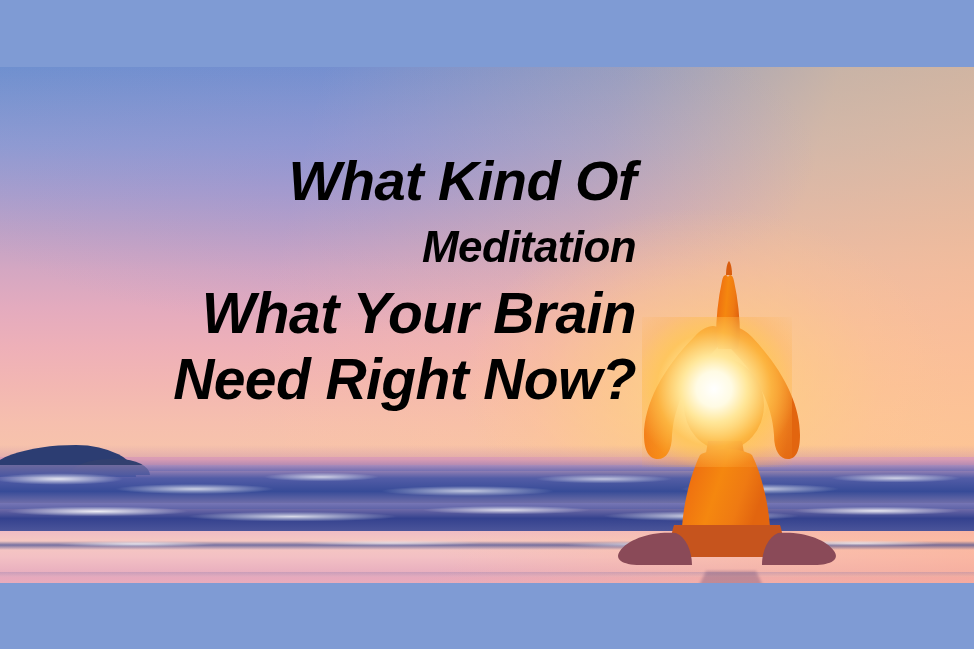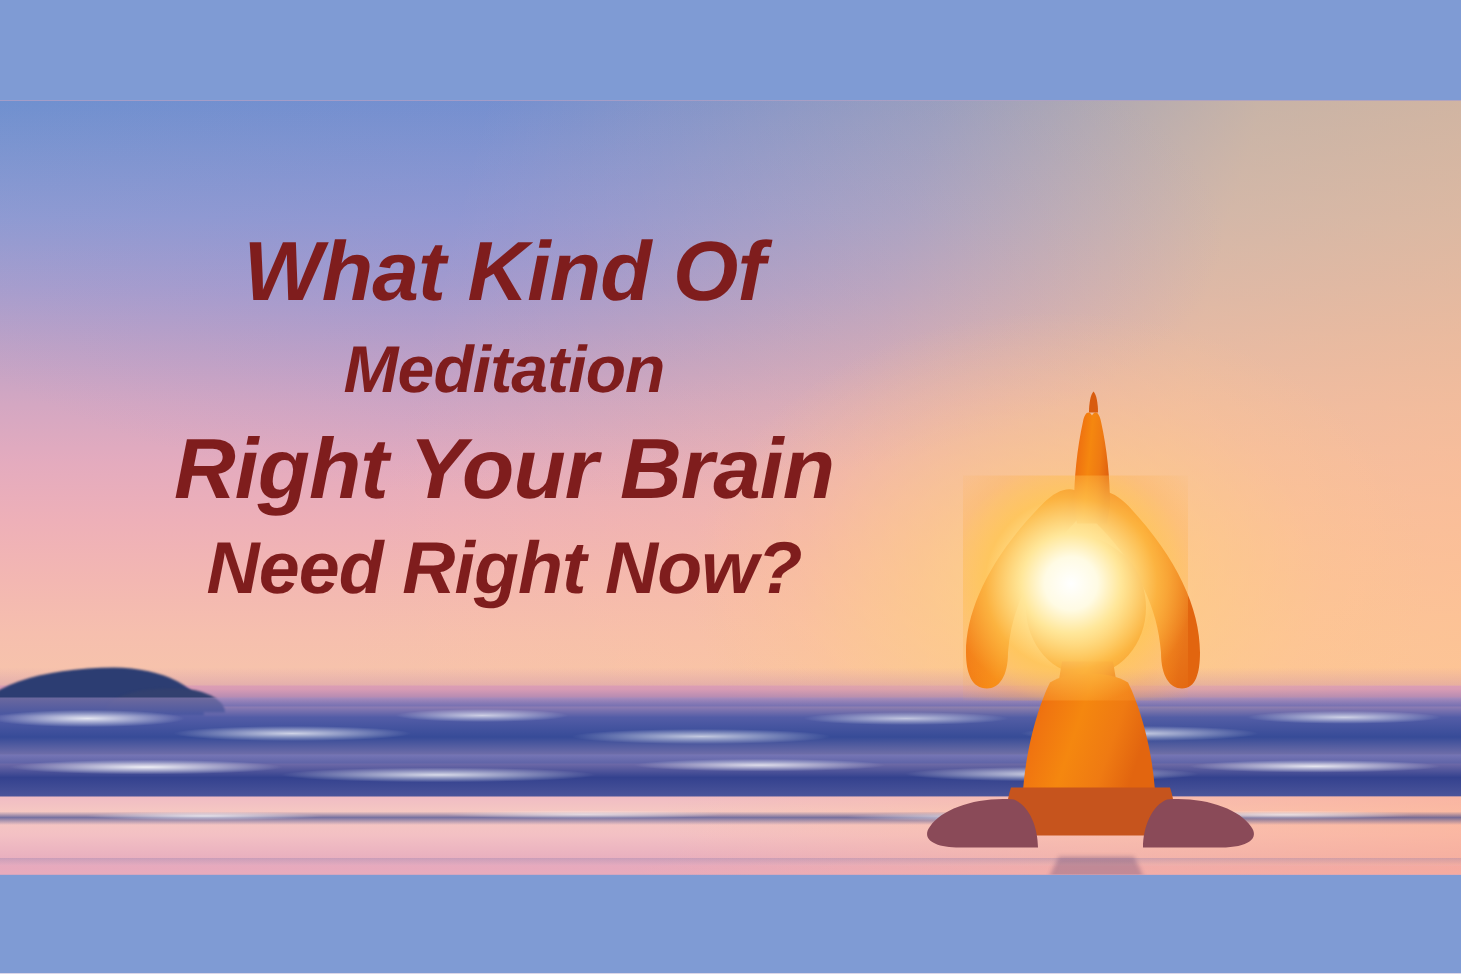--- a/index.html
+++ b/index.html
@@ -270,35 +270,35 @@
     opacity: 0.30;
     filter: blur(1.4px);
   }
 
   
   #headline {
     position: absolute;
     left: 36px;
     top: 148px;
     width: 600px;
-    text-align: center;
-    color: #7f1d1d;
+    text-align: right;
+    color: #000000;
     font-family: "Liberation Sans", sans-serif;
     font-weight: bold;
     font-style: italic;
     font-size: 56px;
     line-height: 66px;
     letter-spacing: -0.6px;
     z-index: 20;
   }
   #headline .ln { display: block; white-space: nowrap; }
   #headline .ln-1 { font-size: 56px; }
   #headline .ln-2 { font-size: 44px; }
   #headline .ln-3 { font-size: 57px; }
-  #headline .ln-4 { font-size: 49px; }
+  #headline .ln-4 { font-size: 57px; }
 </style>
 </head>
 <body>
 
 <div id="canvas">
 
   <div id="photo">
 
     <div class="sky"></div>
     <div class="sky-warm"></div>
@@ -396,17 +396,17 @@
         <path d="M 20 0 C 30 14, 60 22, 80 24 L 180 24 C 202 22, 230 14, 240 0 Z" fill="#4a3560"></path>
         <path d="M 82 24 C 86 44, 96 66, 106 86 L 156 86 C 166 66, 174 44, 178 24 Z" fill="#53386a"></path>
       </svg>
     </div>
 
   </div>
 
   <div id="headline">
     <span class="ln ln-1">What Kind Of</span>
     <span class="ln ln-2">Meditation</span>
-    <span class="ln ln-3">Right Your Brain</span>
+    <span class="ln ln-3">What Your Brain</span>
     <span class="ln ln-4">Need Right Now?</span>
   </div>
 
 </div>
 
 </body></html>

